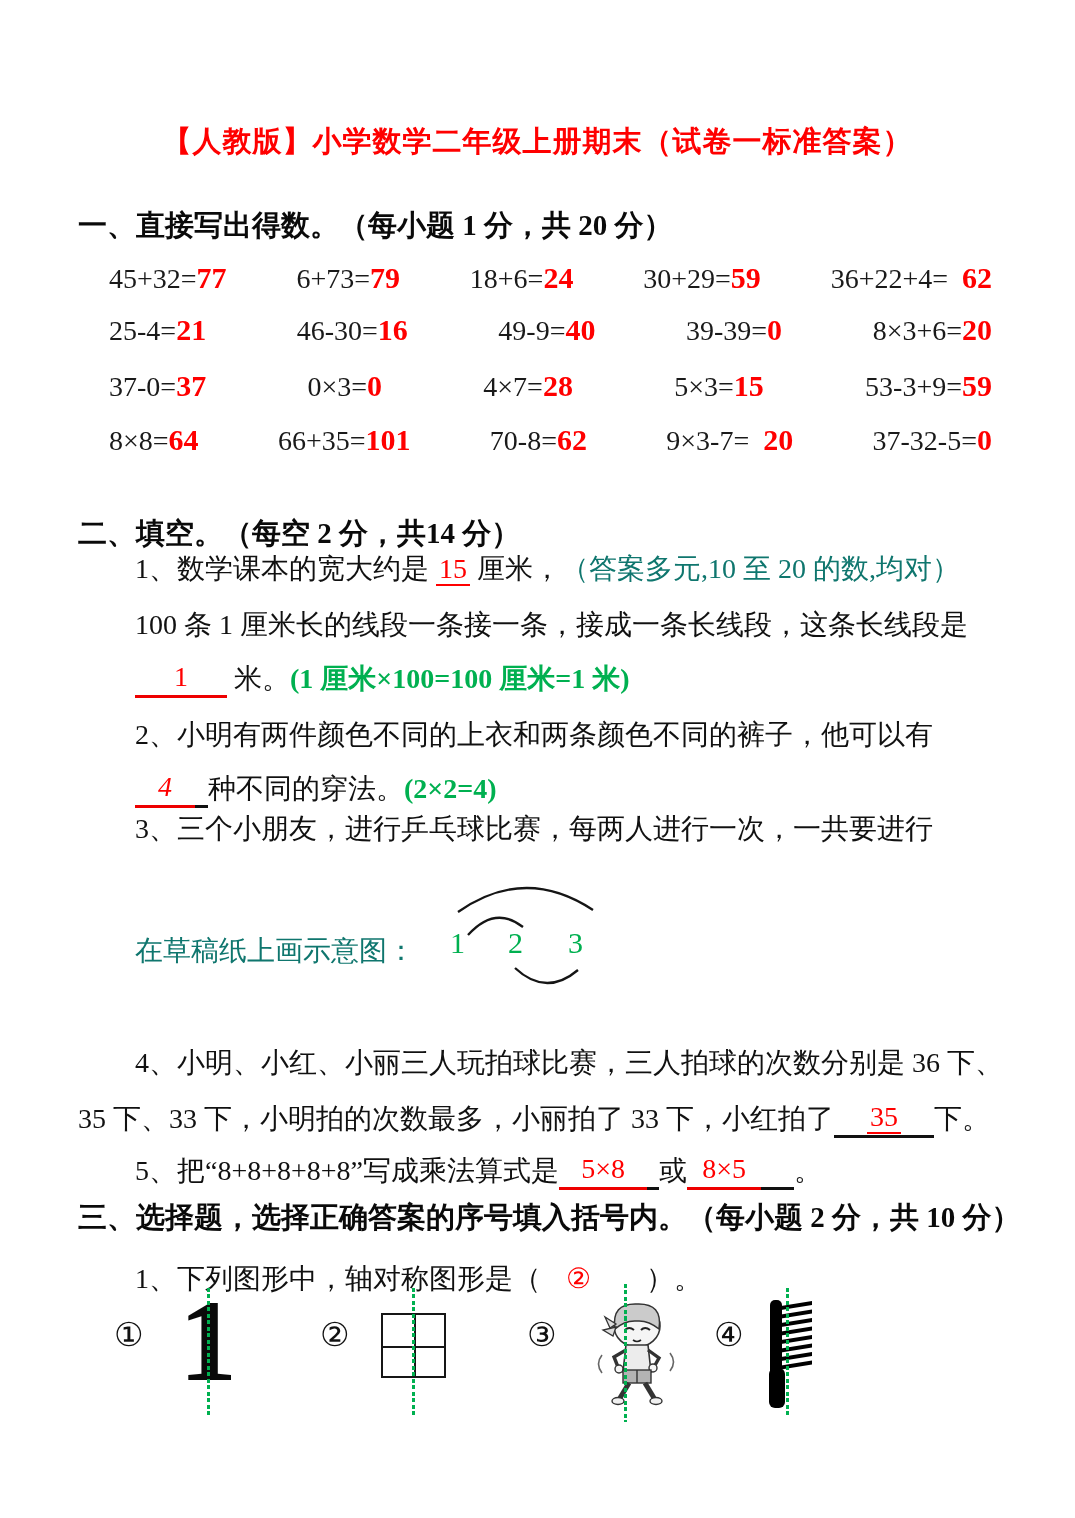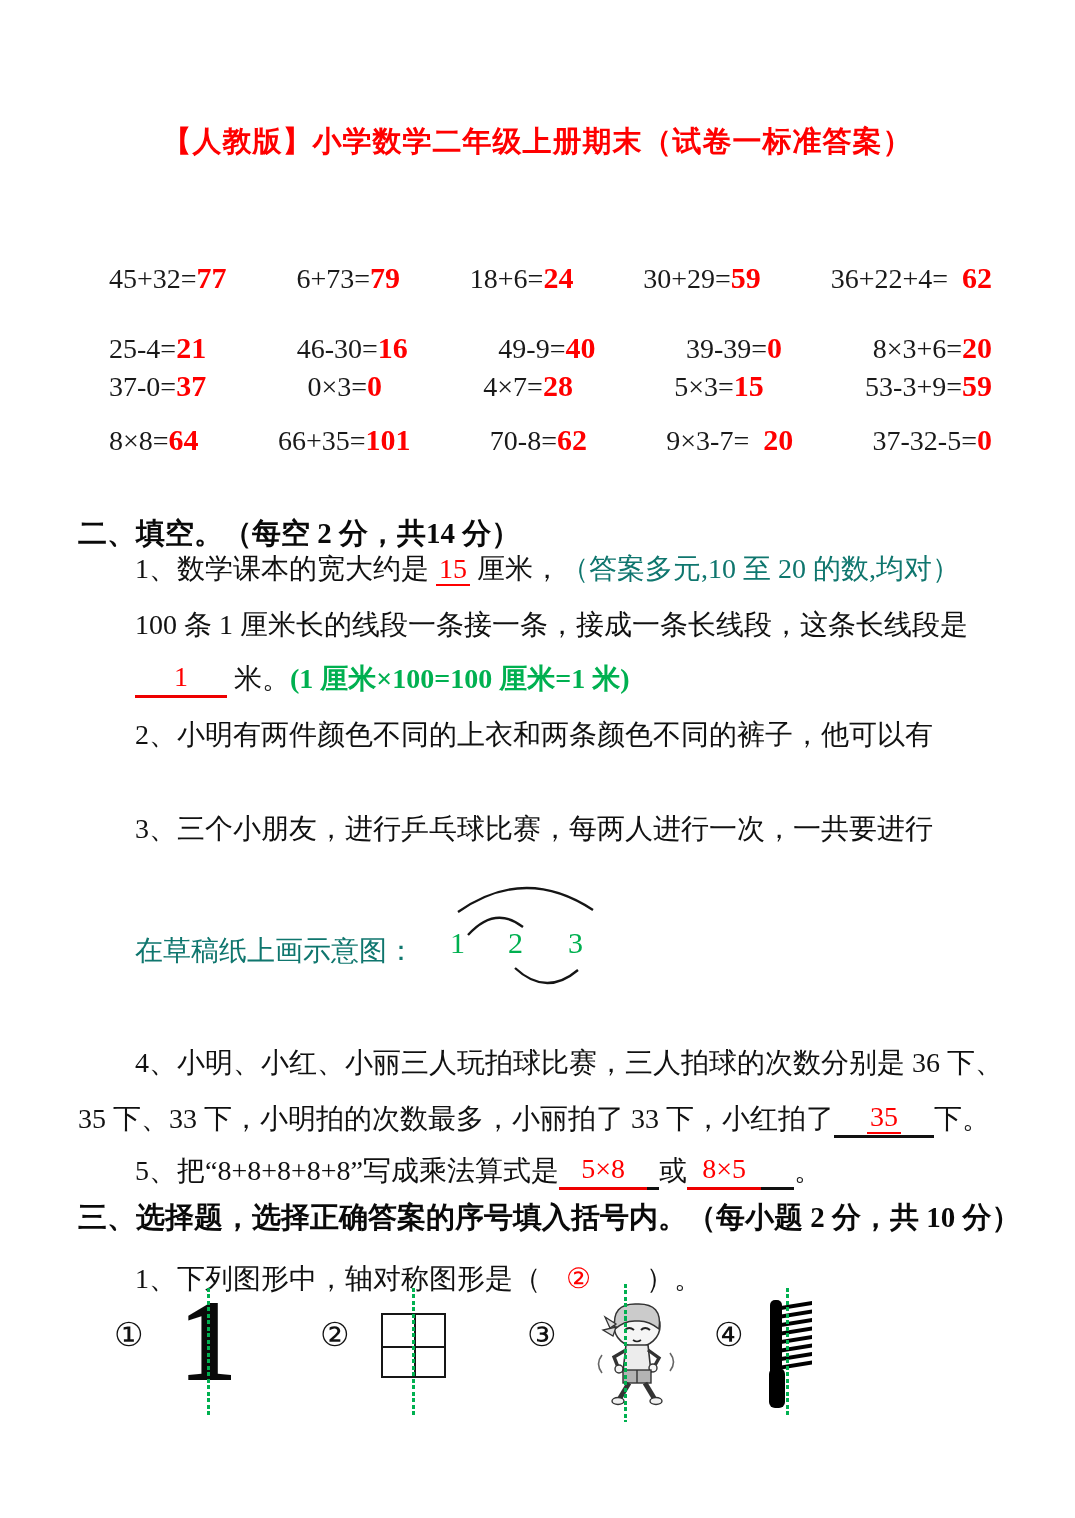--- a/index.html
+++ b/index.html
@@ -47,29 +47,30 @@
   .grid .v{position:absolute;top:0;bottom:0;left:50%;border-left:2.5px solid #161616;}
   .fig-svg{position:absolute;}
 </style>
 </head>
 <body>
 
 <div class="page">
 
   <div class="line title">【人教版】小学数学二年级上册期末（试卷一标准答案）</div>
 
+  <div class="line heading margin0" style="top:206px">一、直接写出得数。（每小题 1 分，共 20 分）</div>
 
   <div class="arith-row" style="top:258px">
     <span><span class="expr">45+32=</span><span class="ans">77</span></span>
     <span><span class="expr">6+73=</span><span class="ans">79</span></span>
     <span><span class="expr">18+6=</span><span class="ans">24</span></span>
     <span><span class="expr">30+29=</span><span class="ans">59</span></span>
     <span><span class="expr">36+22+4=</span><span class="ans gap">62</span></span>
   </div>
-  <div class="arith-row" style="top:328px">
+  <div class="arith-row" style="top:310px">
     <span><span class="expr">25-4=</span><span class="ans">21</span></span>
     <span><span class="expr">46-30=</span><span class="ans">16</span></span>
     <span><span class="expr">49-9=</span><span class="ans">40</span></span>
     <span><span class="expr">39-39=</span><span class="ans">0</span></span>
     <span><span class="expr">8×3+6=</span><span class="ans">20</span></span>
   </div>
   <div class="arith-row" style="top:366px">
     <span><span class="expr">37-0=</span><span class="ans">37</span></span>
     <span><span class="expr">0×3=</span><span class="ans">0</span></span>
     <span><span class="expr">4×7=</span><span class="ans">28</span></span>
@@ -88,20 +89,23 @@
 
   <div class="line indent" style="top:550px">
     <span>1、数学课本的宽大约是 </span><span class="u-red">15</span><span> 厘米，</span><span class="green">（答案多元,10 至 20 的数,均对）</span>
   </div>
   <div class="line indent" style="top:606px">100 条 1 厘米长的线段一条接一条，接成一条长线段，这条长线段是</div>
   <div class="line indent" style="top:658px">
     <span class="blank b-red" style="width:92px">1</span><span> 米。</span><span class="green-bold">(1 厘米×100=100 厘米=1 米)</span>
   </div>
 
   <div class="line indent" style="top:716px">2、小明有两件颜色不同的上衣和两条颜色不同的裤子，他可以有</div>
+  <div class="line indent" style="top:768px">
+    <span class="blank b-red italic" style="width:60px">4</span><span class="seg black" style="width:13px"></span><span>种不同的穿法。</span><span class="green-bold">(2×2=4)</span>
+  </div>
 
   <div class="line indent" style="top:810px">3、三个小朋友，进行乒乓球比赛，每两人进行一次，一共要进行</div>
 
   <div class="line indent green" style="top:932px">在草稿纸上画示意图：</div>
   <svg class="arcs" width="170" height="112" viewBox="0 0 170 112">
     <path d="M 18 36 Q 85 -11 153 34" fill="none" stroke="#151515" stroke-width="2.3"></path>
     <path d="M 28 59 Q 55 29 83 51" fill="none" stroke="#151515" stroke-width="2.3"></path>
     <path d="M 75 92 Q 106 121 138 94" fill="none" stroke="#151515" stroke-width="2.3"></path>
   </svg>
   <span class="diag-num" style="left:450px;top:926px">1</span>

